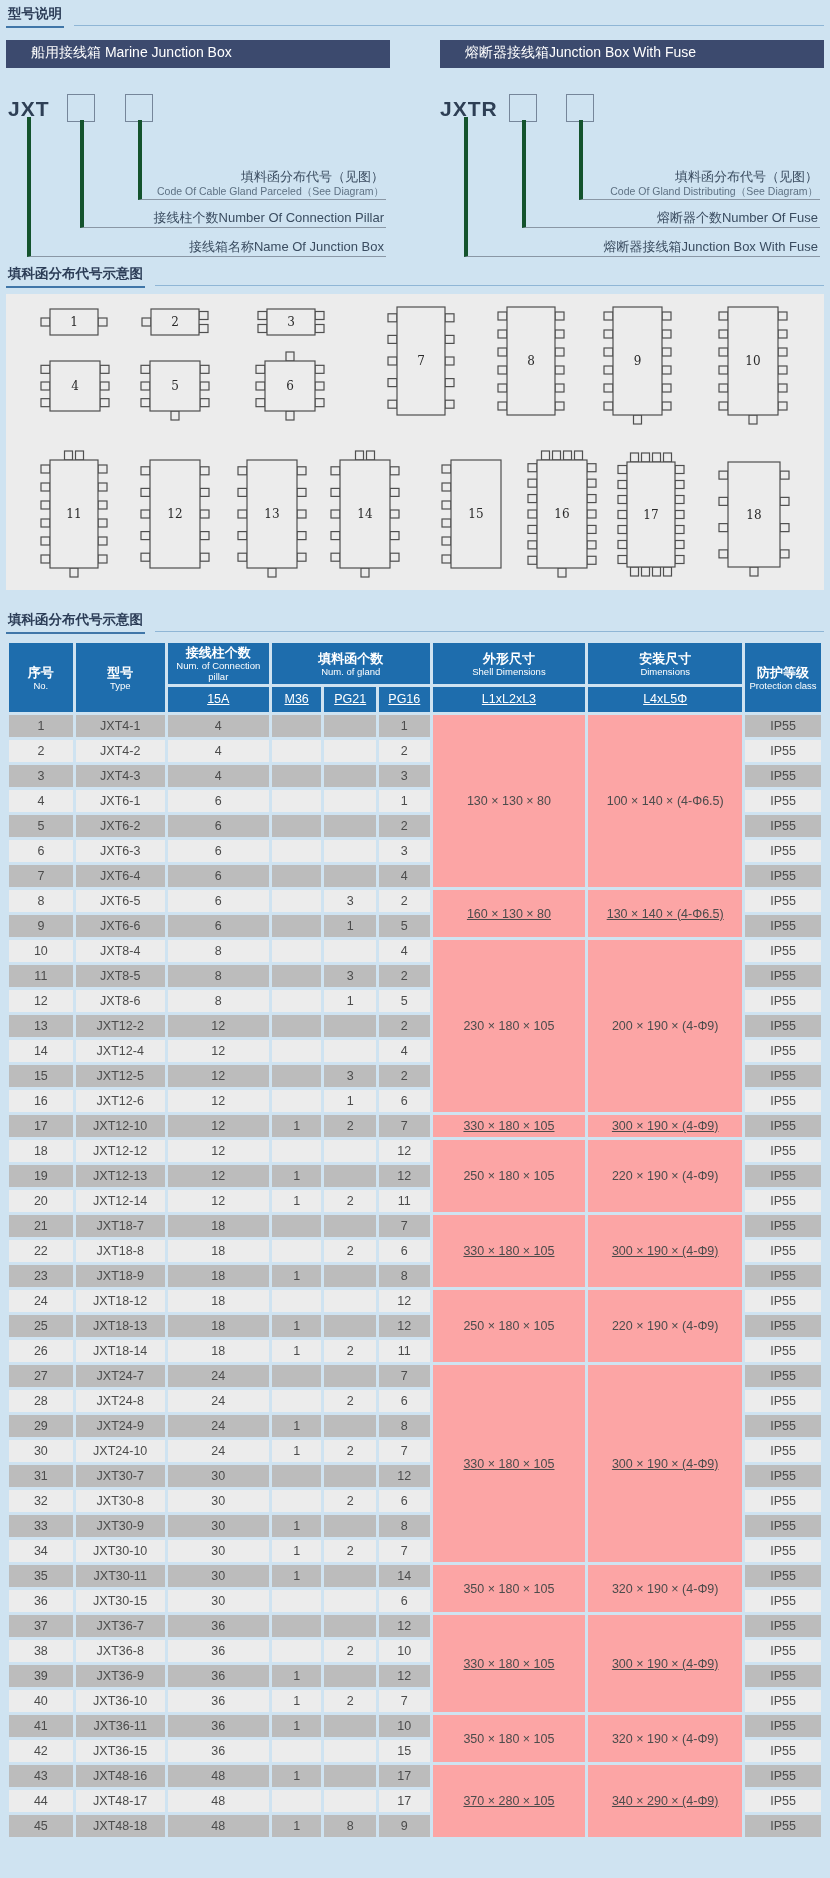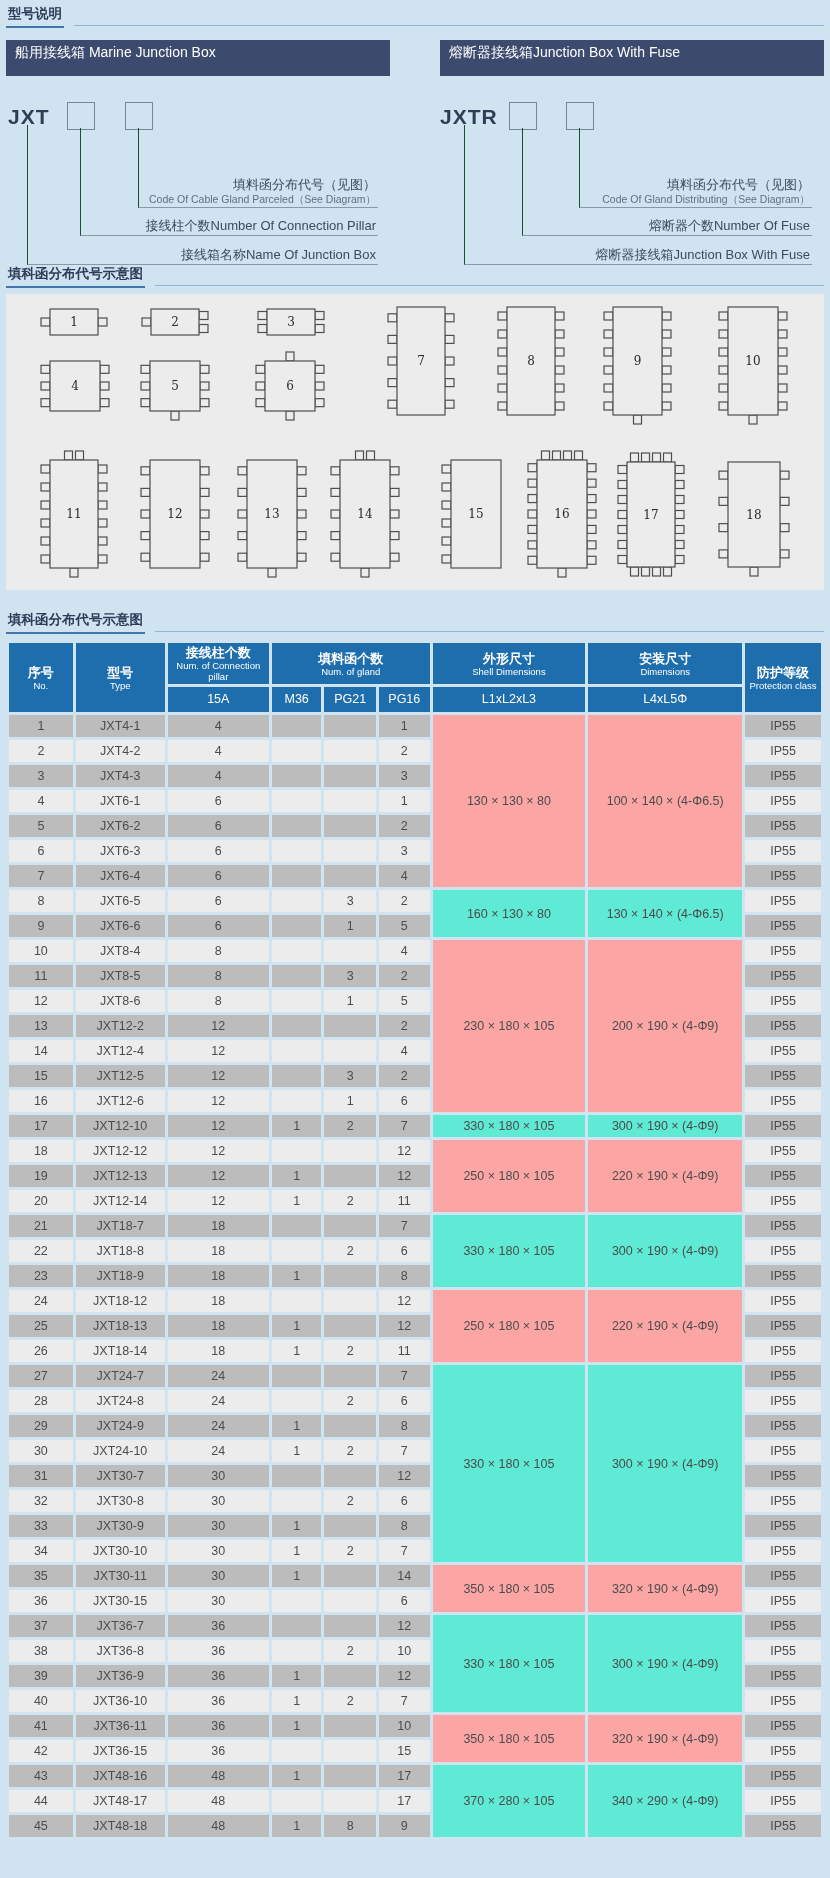--- a/index.html
+++ b/index.html
@@ -12,29 +12,29 @@
   .wrap{padding:8px 6px 0 6px;width:818px;}
 
   
   .sec-title{display:flex;align-items:flex-end;height:20px;}
   .sec-title .t{font-size:13.5px;font-weight:bold;color:#2c3d57;padding:0 2px 3px 2px;border-bottom:2px solid #4076a8;}
   .sec-title .rule{flex:1;border-bottom:1px solid #8fb6d6;margin:0 0 2px 10px;}
 
   
   .model-area{display:flex;gap:50px;margin-top:12px;height:206px;}
   .mcol{position:relative;width:384px;height:206px;}
-  .navy-bar{height:36px;background:#3c4a6e;color:#ffffff;font-size:14px;line-height:24px;padding-left:9px;box-sizing:border-box;}
+  .navy-bar{height:28px;background:#3c4a6e;color:#ffffff;font-size:14px;line-height:24px;padding-left:25px;box-sizing:border-box;}
   .mdiag{position:relative;height:182px;margin-top:11px;}
   .prefix{position:absolute;top:18px;font-size:21px;font-weight:bold;color:#2e3f55;letter-spacing:1px;}
   .mcol-l .prefix{left:2px;}
   .mcol-r .prefix{left:0px;}
   .sq{position:absolute;top:15px;width:26px;height:26px;border:1px solid #76869a;background:transparent;}
   .mcol-l .sq1{left:61px;} .mcol-l .sq2{left:119px;}
   .mcol-r .sq1{left:69px;} .mcol-r .sq2{left:126px;}
-  .callout{position:absolute;right:12px;border-left:1px solid #14532d;border-bottom:1px solid #8a97a5;}
+  .callout{position:absolute;right:4px;border-left:4px solid #14532d;border-bottom:1px solid #8a97a5;}
   .mcol-l .c3{left:132px;top:41px;bottom:61px;}
   .mcol-l .c2{left:74px; top:41px;bottom:33px;}
   .mcol-l .c1{left:21px; top:38px;bottom:4px;}
   .mcol-r .c3{left:139px;top:41px;bottom:61px;}
   .mcol-r .c2{left:82px; top:41px;bottom:33px;}
   .mcol-r .c1{left:24px; top:38px;bottom:4px;}
   .clabel{position:absolute;right:2px;bottom:1px;text-align:right;white-space:nowrap;}
   .clabel .cn{font-size:13px;color:#3a4c60;line-height:16px;}
   .clabel .en{font-size:10.5px;color:#5e7183;line-height:13px;}
 
@@ -42,26 +42,26 @@
   .gland-sec-title{margin-top:22px;}
   .panel{position:relative;margin-top:6px;height:296px;background:#ececec;}
   .panel svg{position:absolute;}
 
   
   .table-sec-title{margin-top:24px;}
   table{border-collapse:separate;border-spacing:3px;width:818px;table-layout:fixed;margin-top:6px;}
   th{background:#1e6dad;color:#fff;font-weight:normal;padding:2px 0;vertical-align:middle;}
   th .cn{display:block;font-size:13px;font-weight:bold;line-height:15px;}
   th .en{display:block;font-size:9.5px;line-height:11px;}
-  th.sub{font-size:12.5px;height:21px;line-height:21px;}
+  th.sub{font-size:12.5px;height:21px;line-height:21px;text-decoration:underline;}
   td{text-align:center;font-size:12.5px;color:#4c4c4c;height:22px;line-height:22px;padding:0;vertical-align:middle;overflow:hidden;}
   .dark{background:#bcbcbc;}
   .light{background:#ececec;}
   .gdark{background:#fca5a5;}
-  .glight{background:#5eead4;}
+  .glight{background:#fca5a5;text-decoration:underline;}
 </style>
 </head>
 <body>
 
 <div class="wrap">
 
   <div class="sec-title">
     <span class="t">型号说明</span>
     <span class="rule"></span>
   </div>

